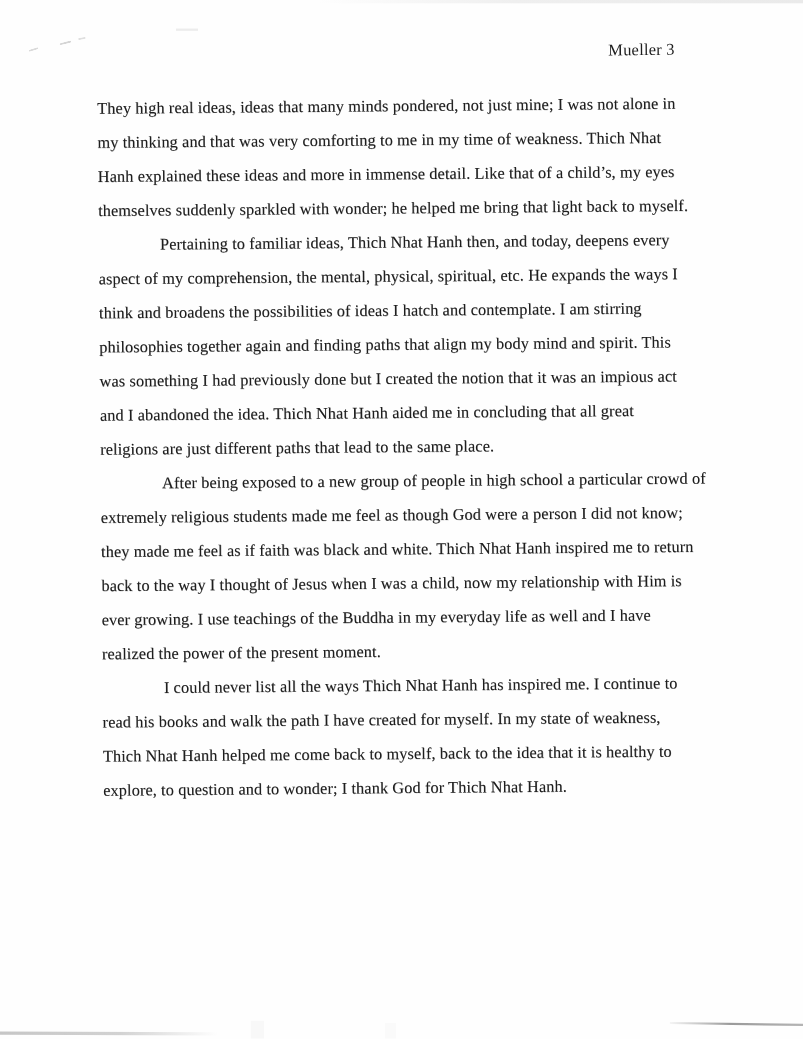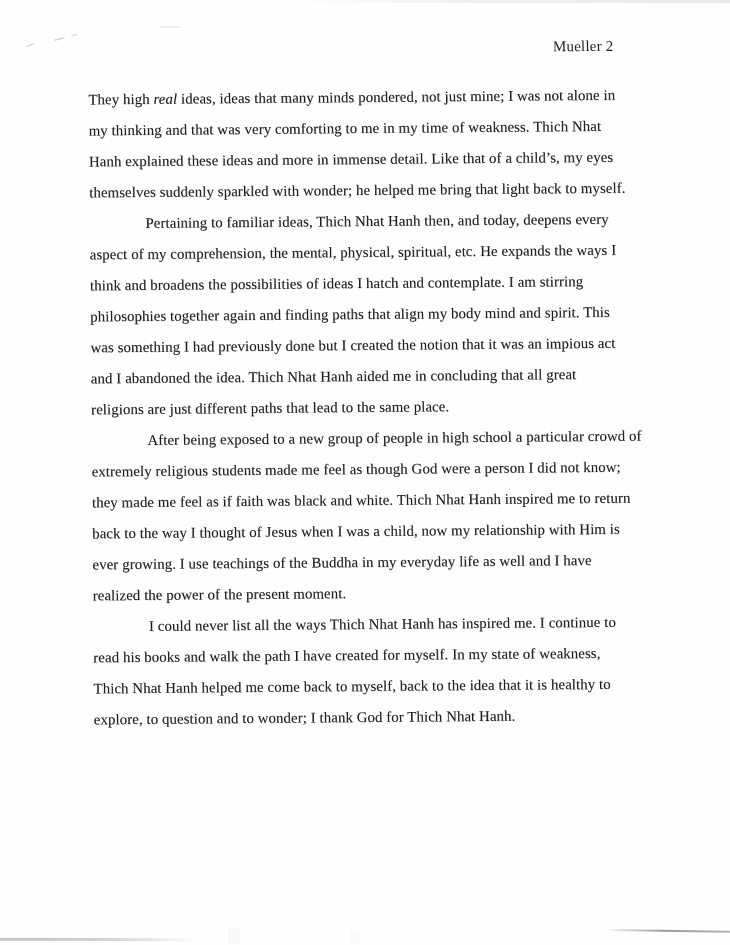--- a/index.html
+++ b/index.html
@@ -42,21 +42,21 @@
   }
   .line {
     height: 31px;
     line-height: 31px;
     font-size: 14.8px;
     white-space: nowrap;
     letter-spacing: 0.1px;
     text-shadow: 0.3px 0.3px 0.4px rgba(20,20,20,0.38);
   }
   .line.indent { text-indent: 56px; }
-  .it { font-style: italic; }
+  .it { }
 
   
   .top-edge-band {
     position: absolute;
     left: 290px; top: 0;
     width: 440px; height: 3px;
     background: linear-gradient(to right, rgba(240,240,240,0), #efefef 40%, #eaeaea);
   }
   .pencil {
     position: absolute;
@@ -106,21 +106,21 @@
 
 <div class="page">
 
   <div class="top-edge-band"></div>
   <div class="pencil m1"></div>
   <div class="pencil m2"></div>
   <div class="pencil m3"></div>
   <div class="smudge-top"></div>
 
   <div class="content">
-    <div class="running-head">Mueller 2</div>
+    <div class="running-head">Mueller 3</div>
     <div class="essay" id="essay">
         <div class="line"><span>They high </span><span class="it">real</span><span> ideas, ideas that many minds pondered, not just mine; I was not alone in</span></div>
         <div class="line"><span>my thinking and that was very comforting to me in my time of weakness. Thich Nhat</span></div>
         <div class="line"><span>Hanh explained these ideas and more in immense detail. Like that of a child’s, my eyes</span></div>
         <div class="line"><span>themselves suddenly sparkled with wonder; he helped me bring that light back to myself.</span></div>
         <div class="line indent"><span>Pertaining to familiar ideas, Thich Nhat Hanh then, and today, deepens every</span></div>
         <div class="line"><span>aspect of my comprehension, the mental, physical, spiritual, etc. He expands the ways I</span></div>
         <div class="line"><span>think and broadens the possibilities of ideas I hatch and contemplate. I am stirring</span></div>
         <div class="line"><span>philosophies together again and finding paths that align my body mind and spirit. This</span></div>
         <div class="line"><span>was something I had previously done but I created the notion that it was an impious act</span></div>

